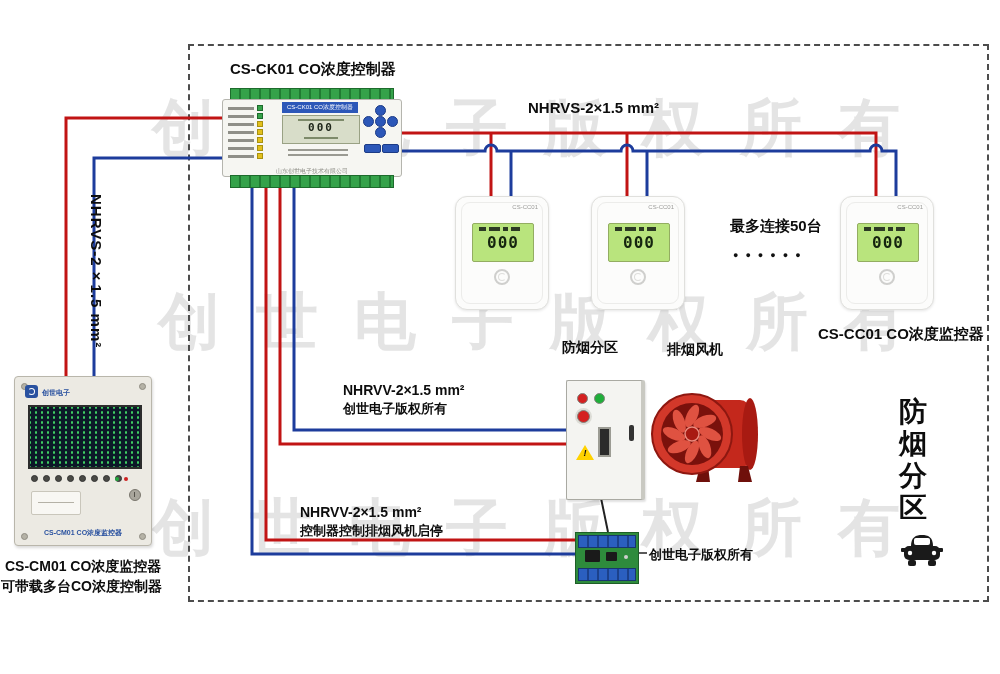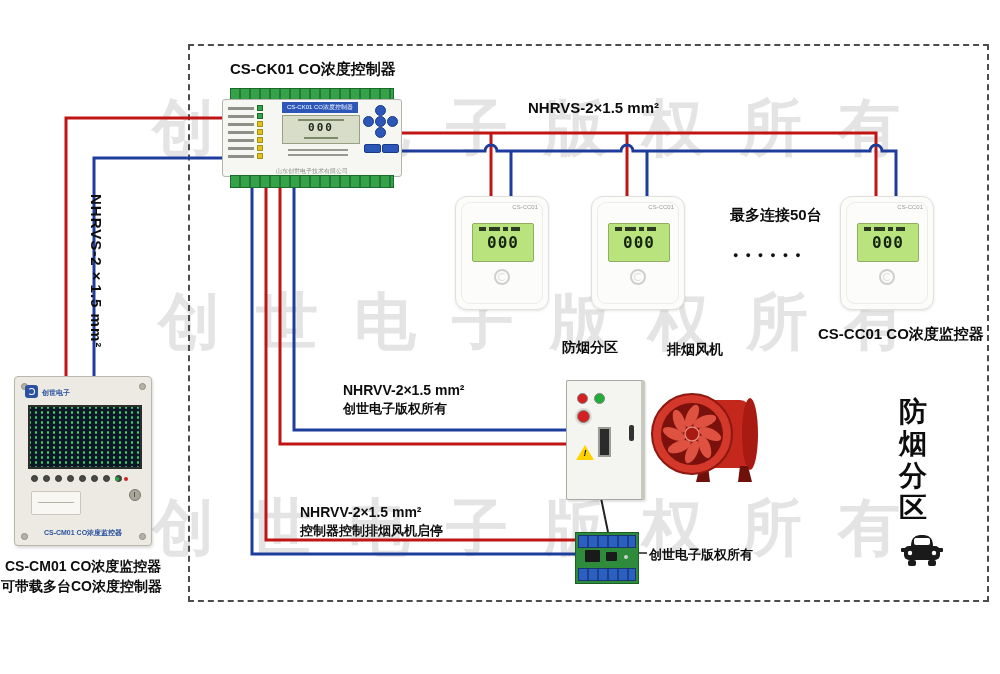--- a/index.html
+++ b/index.html
@@ -305,21 +305,21 @@
     <rect x="13" y="4" width="16" height="7" rx="2" fill="#fff"></rect>
     <circle cx="9" cy="19" r="2.2" fill="#fff"></circle>
     <circle cx="33" cy="19" r="2.2" fill="#fff"></circle>
     <rect x="7" y="26" width="8" height="6" rx="2" fill="#1a1a1a"></rect>
     <rect x="27" y="26" width="8" height="6" rx="2" fill="#1a1a1a"></rect>
   </svg>
 
   <div class="lbl fs15" style="left:230px;top:60px">CS-CK01 CO浓度控制器</div>
   <div class="lbl fs15" style="left:528px;top:99px">NHRVS-2×1.5 mm²</div>
   <div class="lbl vlabel" style="left:88px;top:194px">NHRVS-2×1.5 mm²</div>
-  <div class="lbl fs15" style="left:730px;top:206px">最多连接50台</div>
+  <div class="lbl fs15" style="left:730px;top:217px">最多连接50台</div>
   <div class="lbl dots" style="left:733px;top:250px">●●●●●●</div>
   <div class="lbl fs15" style="left:818px;top:325px">CS-CC01 CO浓度监控器</div>
   <div class="lbl fs14" style="left:562px;top:339px">防烟分区</div>
   <div class="lbl fs14" style="left:667px;top:341px">排烟风机</div>
   <div class="lbl fs14" style="left:343px;top:382px">NHRVV-2×1.5 mm²</div>
   <div class="lbl fs13" style="left:343px;top:400px">创世电子版权所有</div>
   <div class="lbl fs14" style="left:300px;top:504px">NHRVV-2×1.5 mm²</div>
   <div class="lbl fs13" style="left:300px;top:522px">控制器控制排烟风机启停</div>
   <div class="lbl fs13" style="left:649px;top:546px">创世电子版权所有</div>
   <div class="lbl fs14" style="left:5px;top:558px">CS-CM01 CO浓度监控器</div>

